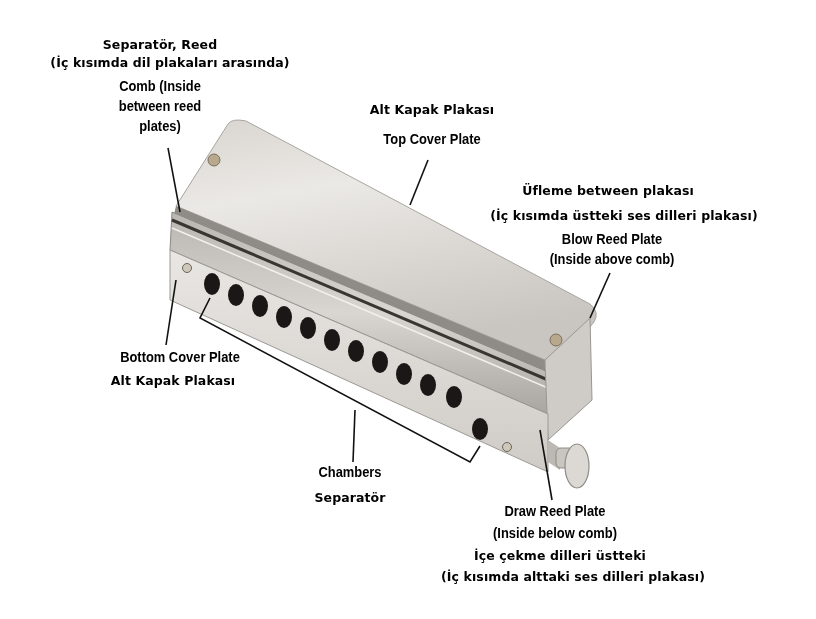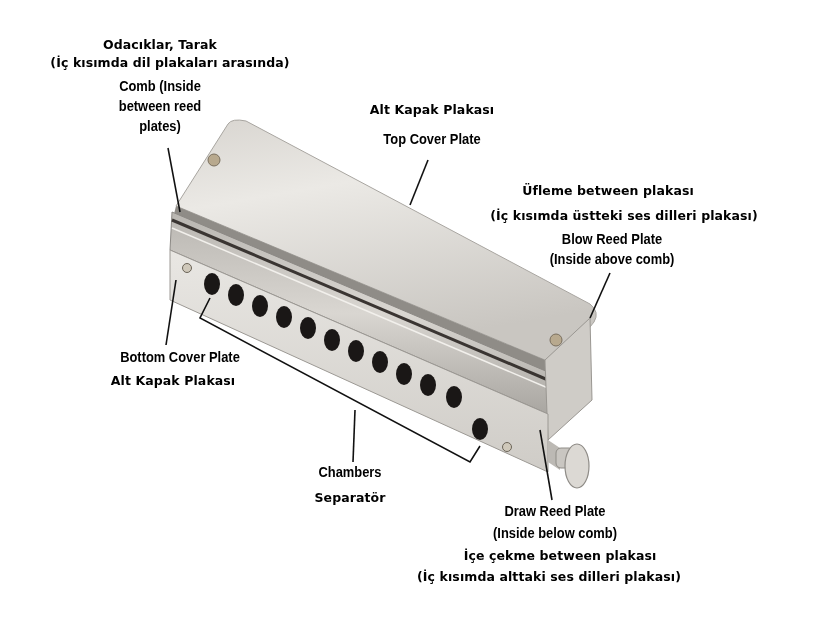--- a/index.html
+++ b/index.html
@@ -76,21 +76,21 @@
     <line x1="168" y1="148" x2="180" y2="212"></line>
     <line x1="428" y1="160" x2="410" y2="205"></line>
     <line x1="610" y1="273" x2="590" y2="318"></line>
     <line x1="176" y1="280" x2="166" y2="345"></line>
     <polyline points="210,298 200,318 470,462 480,446"></polyline>
     <line x1="355" y1="410" x2="353" y2="462"></line>
     <line x1="540" y1="430" x2="552" y2="500"></line>
   </g>
 </svg>
 
-<div class="lbl tr" style="left:160px;top:37px;transform:translateX(-50%);">Odacıklar, Tarak</div>
+<div class="lbl tr" style="left:160px;top:37px;transform:translateX(-50%);">Separatör, Reed</div>
 <div class="lbl tr" style="left:170px;top:55px;transform:translateX(-50%);">(İç kısımda dil plakaları arasında)</div>
 <div class="lbl en" style="left:110px;top:76px;width:100px;">Comb (Inside</div>
 <div class="lbl en" style="left:100px;top:96px;width:120px;">between reed</div>
 <div class="lbl en" style="left:110px;top:116px;width:100px;">plates)</div>
 
 <div class="lbl tr" style="left:432px;top:102px;transform:translateX(-50%);">Alt Kapak Plakası</div>
 <div class="lbl en" style="left:372px;top:129px;width:120px;">Top Cover Plate</div>
 
 <div class="lbl tr" style="left:608px;top:183px;transform:translateX(-50%);">Üfleme between plakası</div>
 <div class="lbl tr" style="left:612px;top:208px;transform:translateX(-50%);margin-left:12px;">(İç kısımda üstteki ses dilleri plakası)</div>
@@ -98,14 +98,14 @@
 <div class="lbl en" style="left:527px;top:249px;width:170px;">(Inside above comb)</div>
 
 <div class="lbl en" style="left:105px;top:347px;width:150px;">Bottom Cover Plate</div>
 <div class="lbl tr" style="left:173px;top:373px;transform:translateX(-50%);">Alt Kapak Plakası</div>
 
 <div class="lbl en" style="left:305px;top:462px;width:90px;">Chambers</div>
 <div class="lbl tr" style="left:350px;top:490px;transform:translateX(-50%);">Separatör</div>
 
 <div class="lbl en" style="left:480px;top:501px;width:150px;">Draw Reed Plate</div>
 <div class="lbl en" style="left:470px;top:523px;width:170px;">(Inside below comb)</div>
-<div class="lbl tr" style="left:560px;top:548px;transform:translateX(-50%);">İçe çekme between plakası</div>
-<div class="lbl tr" style="left:549px;top:569px;transform:translateX(-50%);">(İç kısımda alttaki ses dilleri plakası)</div>
+<div class="lbl tr" style="left:560px;top:548px;transform:translateX(-50%);">İçe çekme dilleri üstteki</div>
+<div class="lbl tr" style="left:573px;top:569px;transform:translateX(-50%);">(İç kısımda alttaki ses dilleri plakası)</div>
 
 </body></html>

